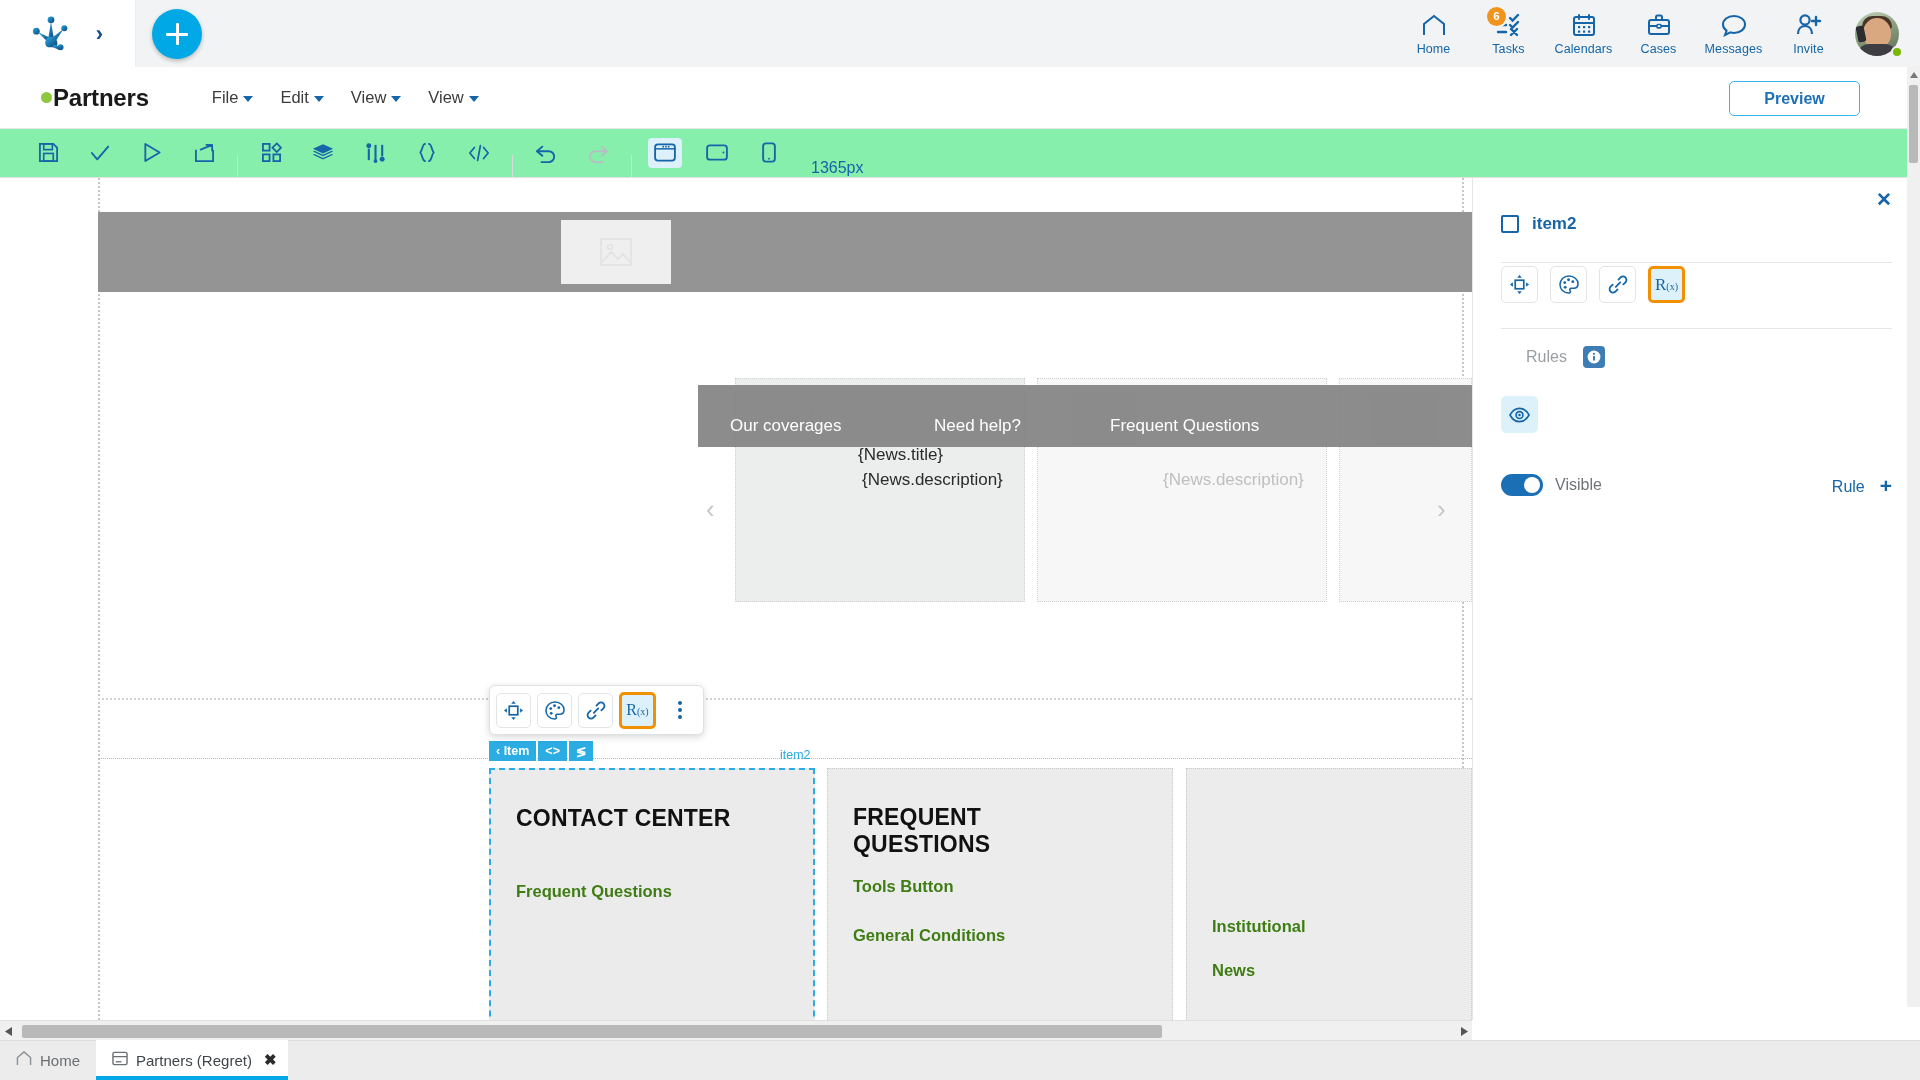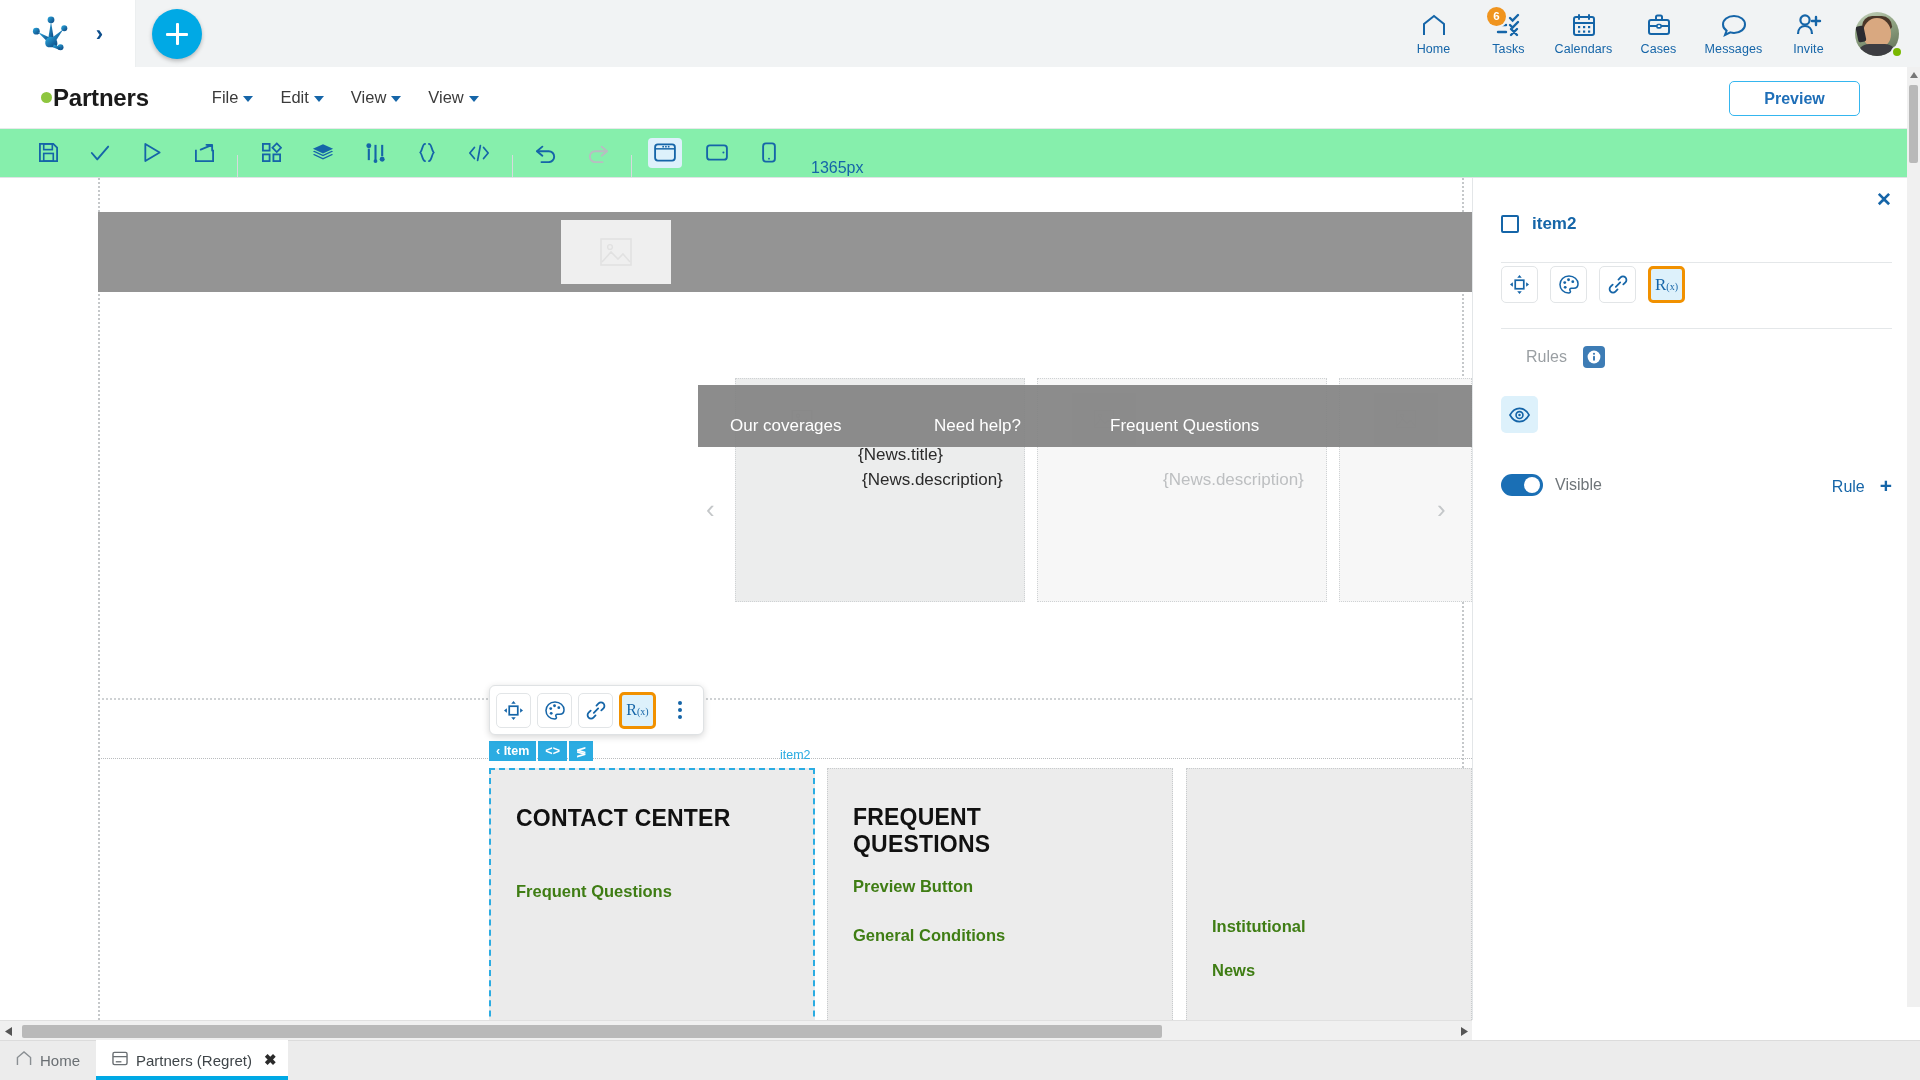--- a/index.html
+++ b/index.html
@@ -654,21 +654,21 @@
     </div>
     <div class="sel-label">item2</div>
 
     <div class="bcard b1">
       <h3>CONTACT CENTER</h3>
       <span class="lk" style="top:112px;">Frequent Questions</span>
     </div>
 
     <div class="bcard b2">
       <h3 style="width:210px;">FREQUENT QUESTIONS</h3>
-      <span class="lk" style="top:108px;">Preview Button</span>
+      <span class="lk" style="top:108px;">Tools Button</span>
       <span class="lk" style="top:157px;">General Conditions</span>
     </div>
 
     <div class="bcard b3">
       <span class="lk" style="top:148px;">Institutional</span>
       <span class="lk" style="top:192px;">News</span>
     </div>
   </div>
 
   <div class="hscroll">

